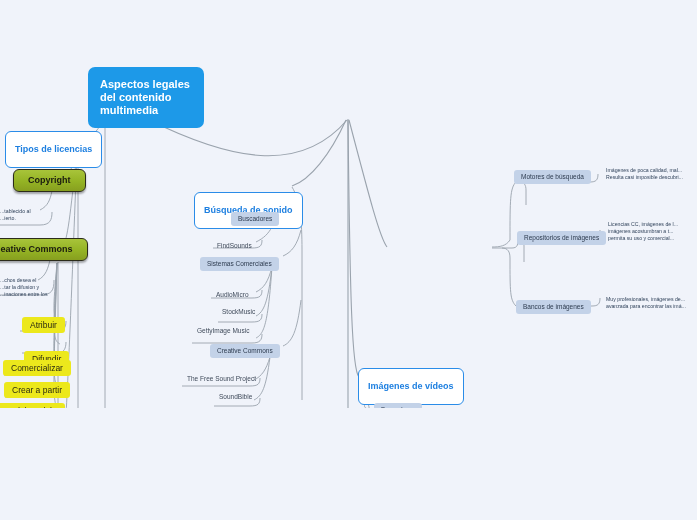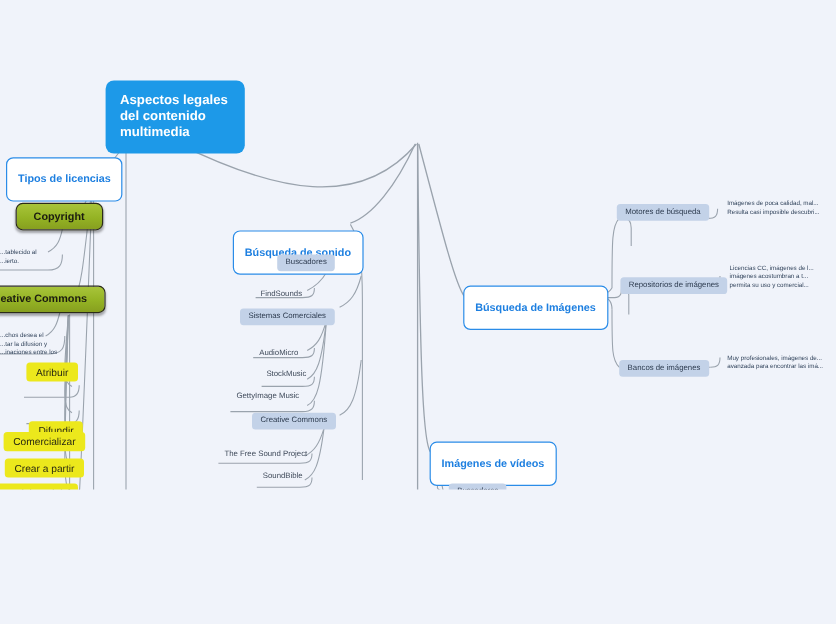--- a/index.html
+++ b/index.html
@@ -253,21 +253,21 @@
 
   <div class="node n-note" style="left:0px; top:208px; width:52px;">...tablecido al
 ...ierto.</div>
 
   <div class="node n-olive" style="left:-22px; top:238px;">...eative Commons</div>
 
   <div class="node n-note" style="left:0px; top:277px; width:56px;">...chos desea el
 ...tar la difusion y
 ...inaciones entre los</div>
 
-  <div class="node n-yellow" style="left:22px; top:302px;text-align:right;">Atribuir</div>
+  <div class="node n-yellow" style="left:22px; top:317px;text-align:right;">Atribuir</div>
 
   <div class="node n-yellow" style="left:24px; top:351px;">Difundir</div>
 
   <div class="node n-yellow" style="left:3px; top:360px;">Comercializar</div>
 
   <div class="node n-yellow" style="left:4px; top:382px;">Crear a partir</div>
 
   <div class="node n-yellow" style="left:-16px; top:403px;">...nos del modelo</div>
 
   <div class="node n-note" style="left:0px; top:436px; width:46px;">...dece
@@ -291,21 +291,20 @@
   <div class="node n-plain" style="left:218px; top:306px;">StockMusic</div>
 
   <div class="node n-plain" style="left:193px; top:325px;">GettyImage Music</div>
 
   <div class="node n-pill" style="left:210px; top:344px;">Creative Commons</div>
 
   <div class="node n-plain" style="left:183px; top:373px;">The Free Sound Project</div>
 
   <div class="node n-plain" style="left:215px; top:391px;">SoundBible</div>
 
-  <div class="node n-branch" style="left:386px; top:238px;">Búsqueda de Imágenes</div>
 
   <div class="node n-pill" style="left:514px; top:170px;">Motores de búsqueda</div>
 
   <div class="node n-note" style="left:606px; top:167px; width:110px;">Imágenes de poca calidad, mal...
 Resulta casi imposible descubri...</div>
 
   <div class="node n-pill" style="left:517px; top:231px;">Repositorios de imágenes</div>
 
   <div class="node n-note" style="left:608px; top:221px; width:110px;">Licencias CC, imágenes de l...
 imágenes acostumbran a t...

